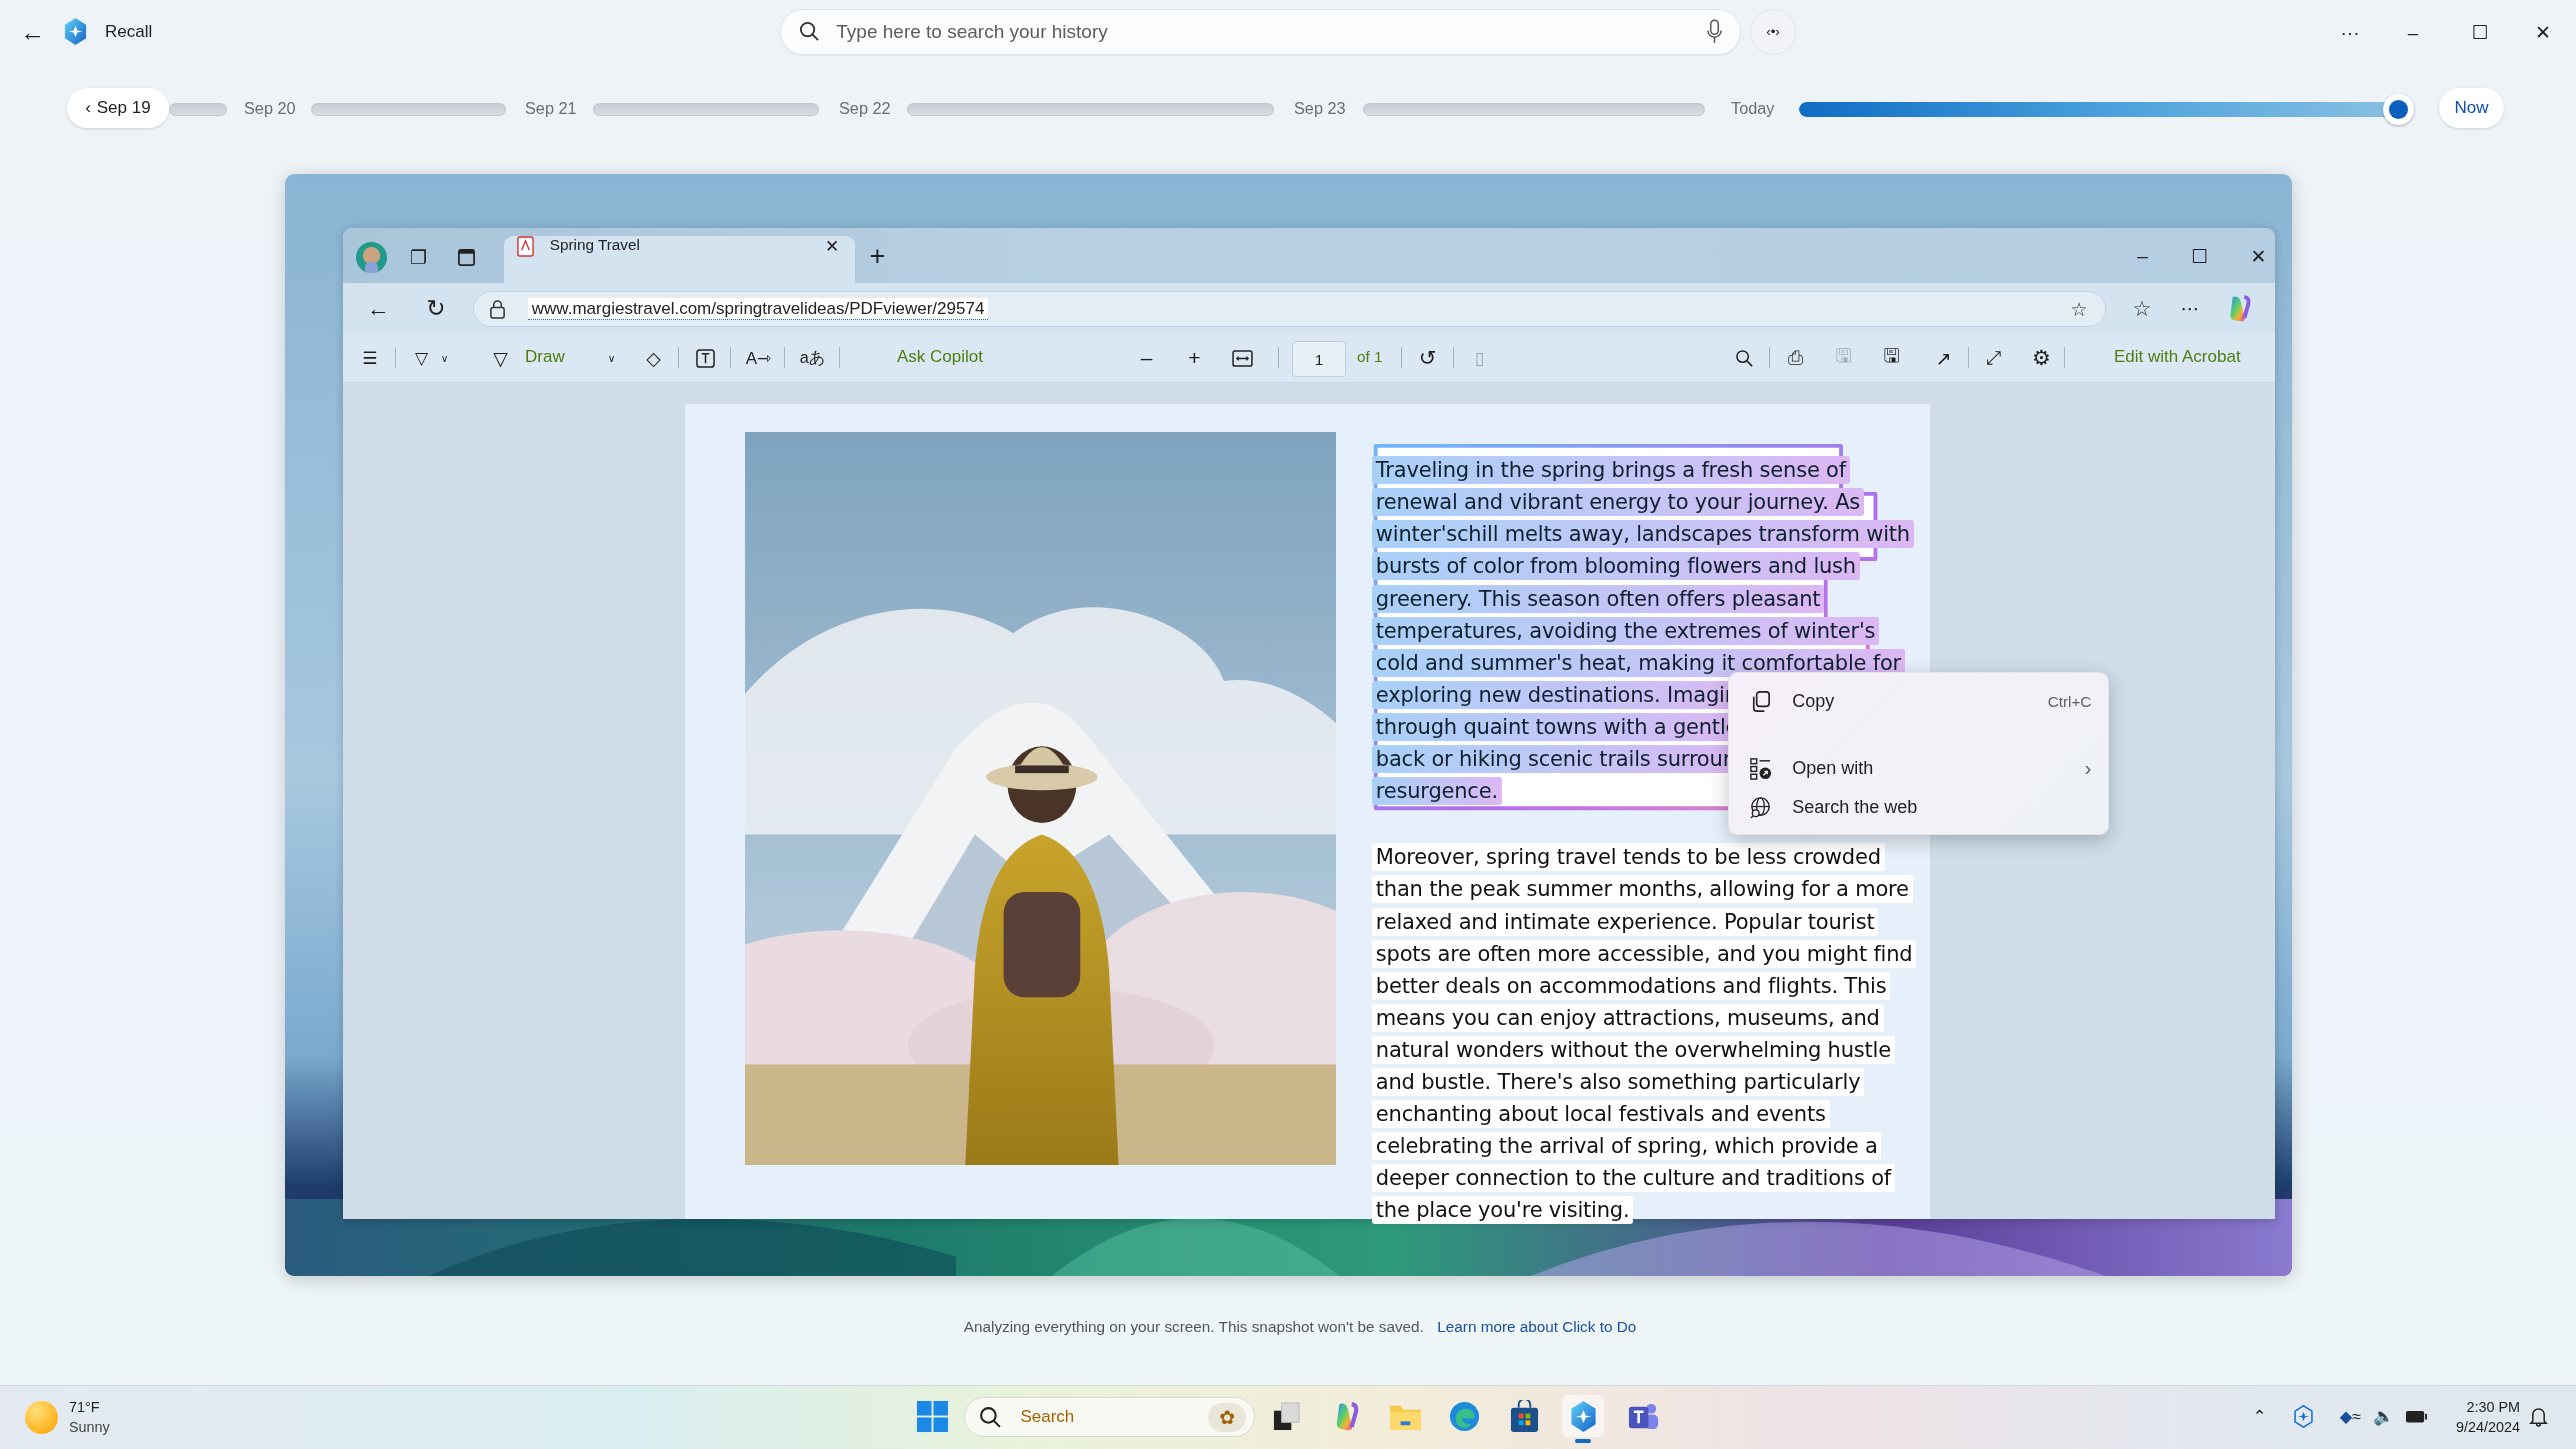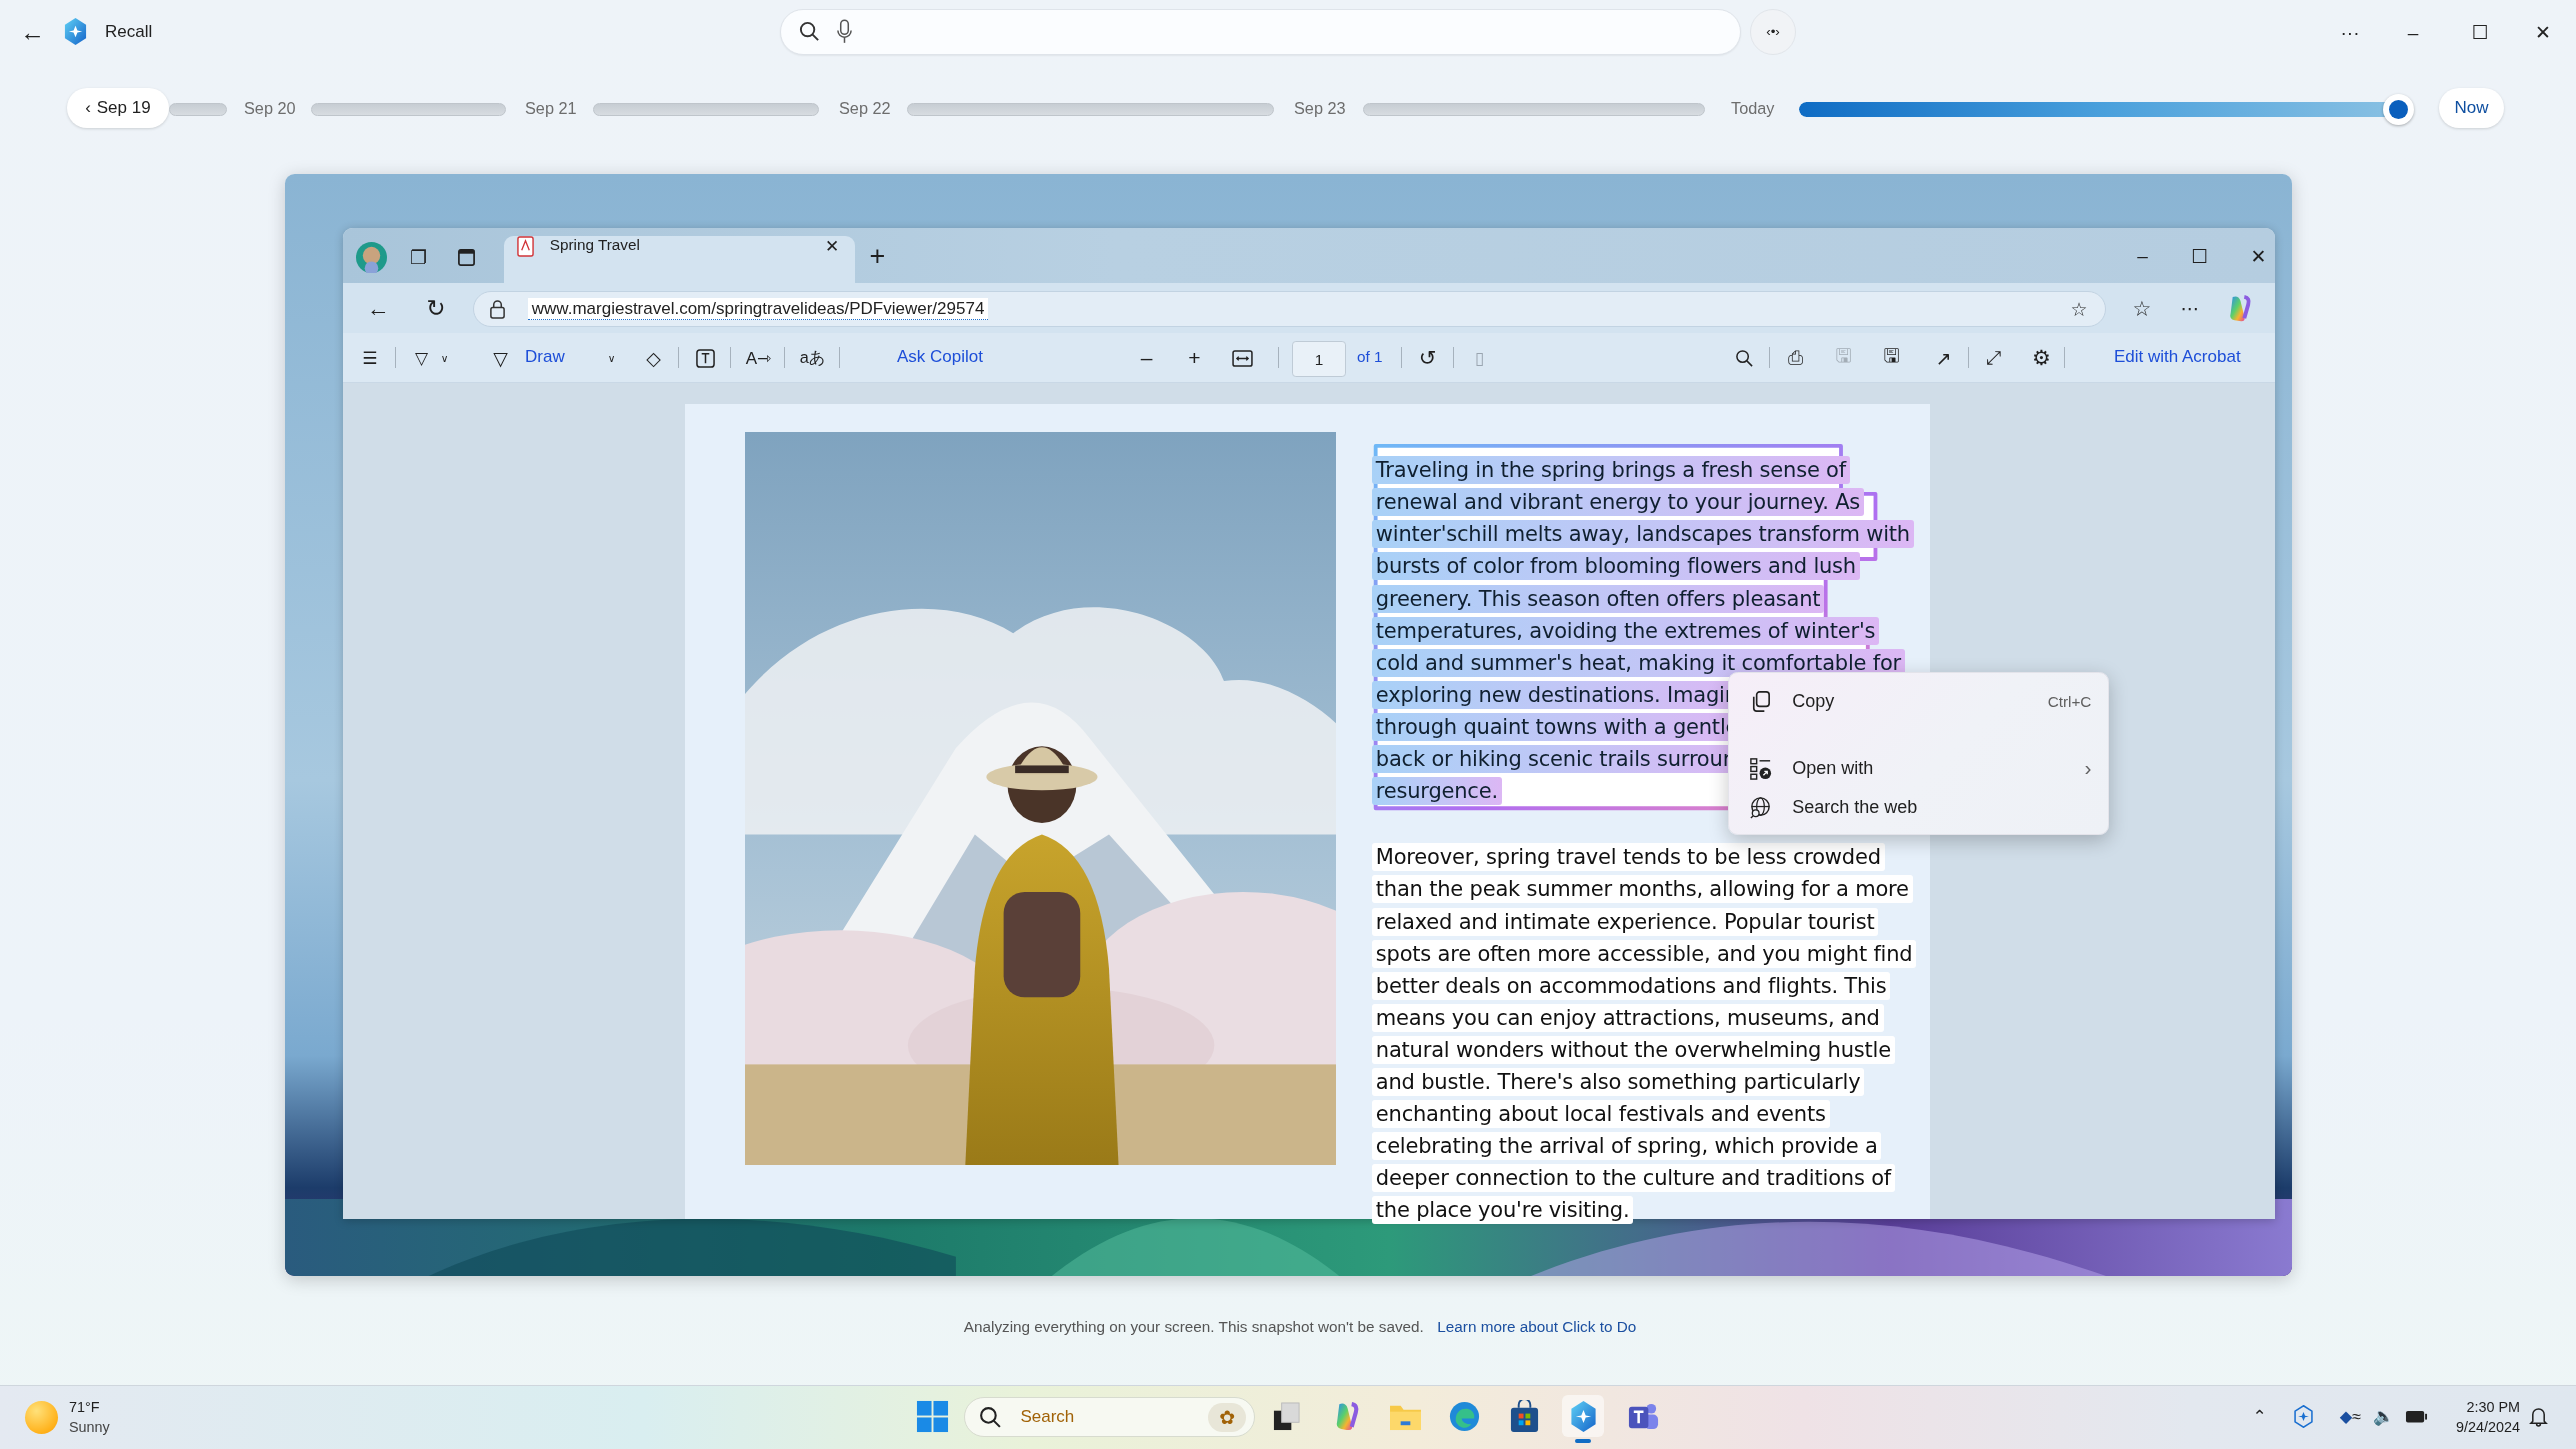--- a/index.html
+++ b/index.html
@@ -46,21 +46,21 @@
   .tabbar { position:absolute; left:0; top:0; width:100%; height:55px; background: linear-gradient(90deg,#a9c5da,#b8d0e2 40%,#b5cde0); }
   .tab { position:absolute; left:161px; top:7.7px; width:351px; height:47px; background:#d3e3f0; border-radius: 9.6px 9.6px 0 0; display:flex; align-items:flex-start; padding: 0 13.4px; font-size:15.3px; color:#222; }
   .tab .pdf-ico { width: 17px; height: 21px; margin-right: 15.3px; }
   .tab .tab-title { flex:1; }
   .tab .close { font-size:17px; width:19px; text-align:center; }
   .tb-ico { position:absolute; display:flex; align-items:center; justify-content:center; color:#1f1f1f; }
   .addrbar { position:absolute; left:0; top:55px; width:100%; height:51px; background:#d3e3f0; }
   .urlbox { position:absolute; left: 130px; top: 7.7px; width: 1633px; height: 36px; border-radius: 18px; background:#e3edf6; border:1px solid #c2d3e2; }
   .url { position:absolute; left: 54px; top: 6.7px; font-size: 17px; color:#222; background:#fff; padding: 1px 3.8px; border-bottom: 1.9px dotted #1a6fd0; line-height: 19px; }
   .pdfbar { position:absolute; left:0; top:105px; width:100%; height:50px; background:#dbe8f3; border-bottom:1px solid #c9d8e6; }
-  .pdfbar .ptxt { position:absolute; top: 13.4px; font-size: 17px; color:#1d4ed8; line-height: 21px; }
+  .pdfbar .ptxt { position:absolute; top: 13.4px; font-size: 17px; color:#4d7c0f; line-height: 21px; }
   .sep { position:absolute; top: 14.4px; width:1px; height: 21px; background:#a6b2bd; }
   .page-input { position:absolute; left: 949px; top: 7.7px; width: 54px; height: 36px; border:1px solid #bfcbd6; border-radius:3.8px; background:#e9f1f8; font-size: 15.3px; text-align:center; line-height: 35px; color:#222; }
   .viewer { position:absolute; left:0; top:155px; width:100%; height: 836px; background:#d0dde8; }
   .page { position:absolute; left: 342px; top: 21px; width: 1245px; height: 824px; background:#e6f0fa; }
   .photo { position:absolute; left: 60px; top: 28px; width: 591px; height: 733px; overflow:hidden; }
   
   .sel-outline { position:absolute; left: 1368px; top: 444px; width: 518px; height: 370px; }
   .txt-line { position:absolute; height: 28px; font-size: 21px; line-height: 28px; padding: 0 3.8px; color:#102030; font-family: "DejaVu Sans", sans-serif; letter-spacing: -0.2px; white-space:nowrap; border-radius: 2.9px; }
   .sel-line { background: linear-gradient(90deg, #a8d1f7 0%, #c4c5f6 55%, #dcb7f4 100%); }
   .plain-line { background:#ffffff; color:#111; }
@@ -99,20 +99,21 @@
   <path d="M13 1 L24 8 L24 22 L13 29 L2 22 L2 8 Z" fill="url(#rg)"></path>
   <path d="M13 9 L15 14 L20 15 L15 16 L13 21 L11 16 L6 15 L11 14 Z" fill="#fff"></path>
 </svg>
 <div class="abs app-title">Recall</div>
 
 <div class="abs search-box">
   <svg class="q" viewBox="0 0 24 24">
       <circle cx="10" cy="10" r="7" fill="none" stroke="#333" stroke-width="2"></circle>
       <line x1="15" y1="15" x2="21" y2="21" stroke="#333" stroke-width="2"></line>
     </svg>
+  <input type="text" placeholder="Type here to search your history" style="">
   <svg class="mic" viewBox="0 0 18 28">
       <rect x="5" y="2" width="8" height="15" rx="4" fill="none" stroke="#555" stroke-width="1.6"></rect>
       <path d="M2 13 a7 7 0 0 0 14 0" fill="none" stroke="#555" stroke-width="1.6"></path>
       <line x1="9" y1="20" x2="9" y2="26" stroke="#555" stroke-width="1.6"></line>
     </svg>
 </div>
 <div class="abs code-btn">
   <span>‹•›</span>
 </div>
 <div class="abs win-ctrl" style="left:2331px;">···</div>

